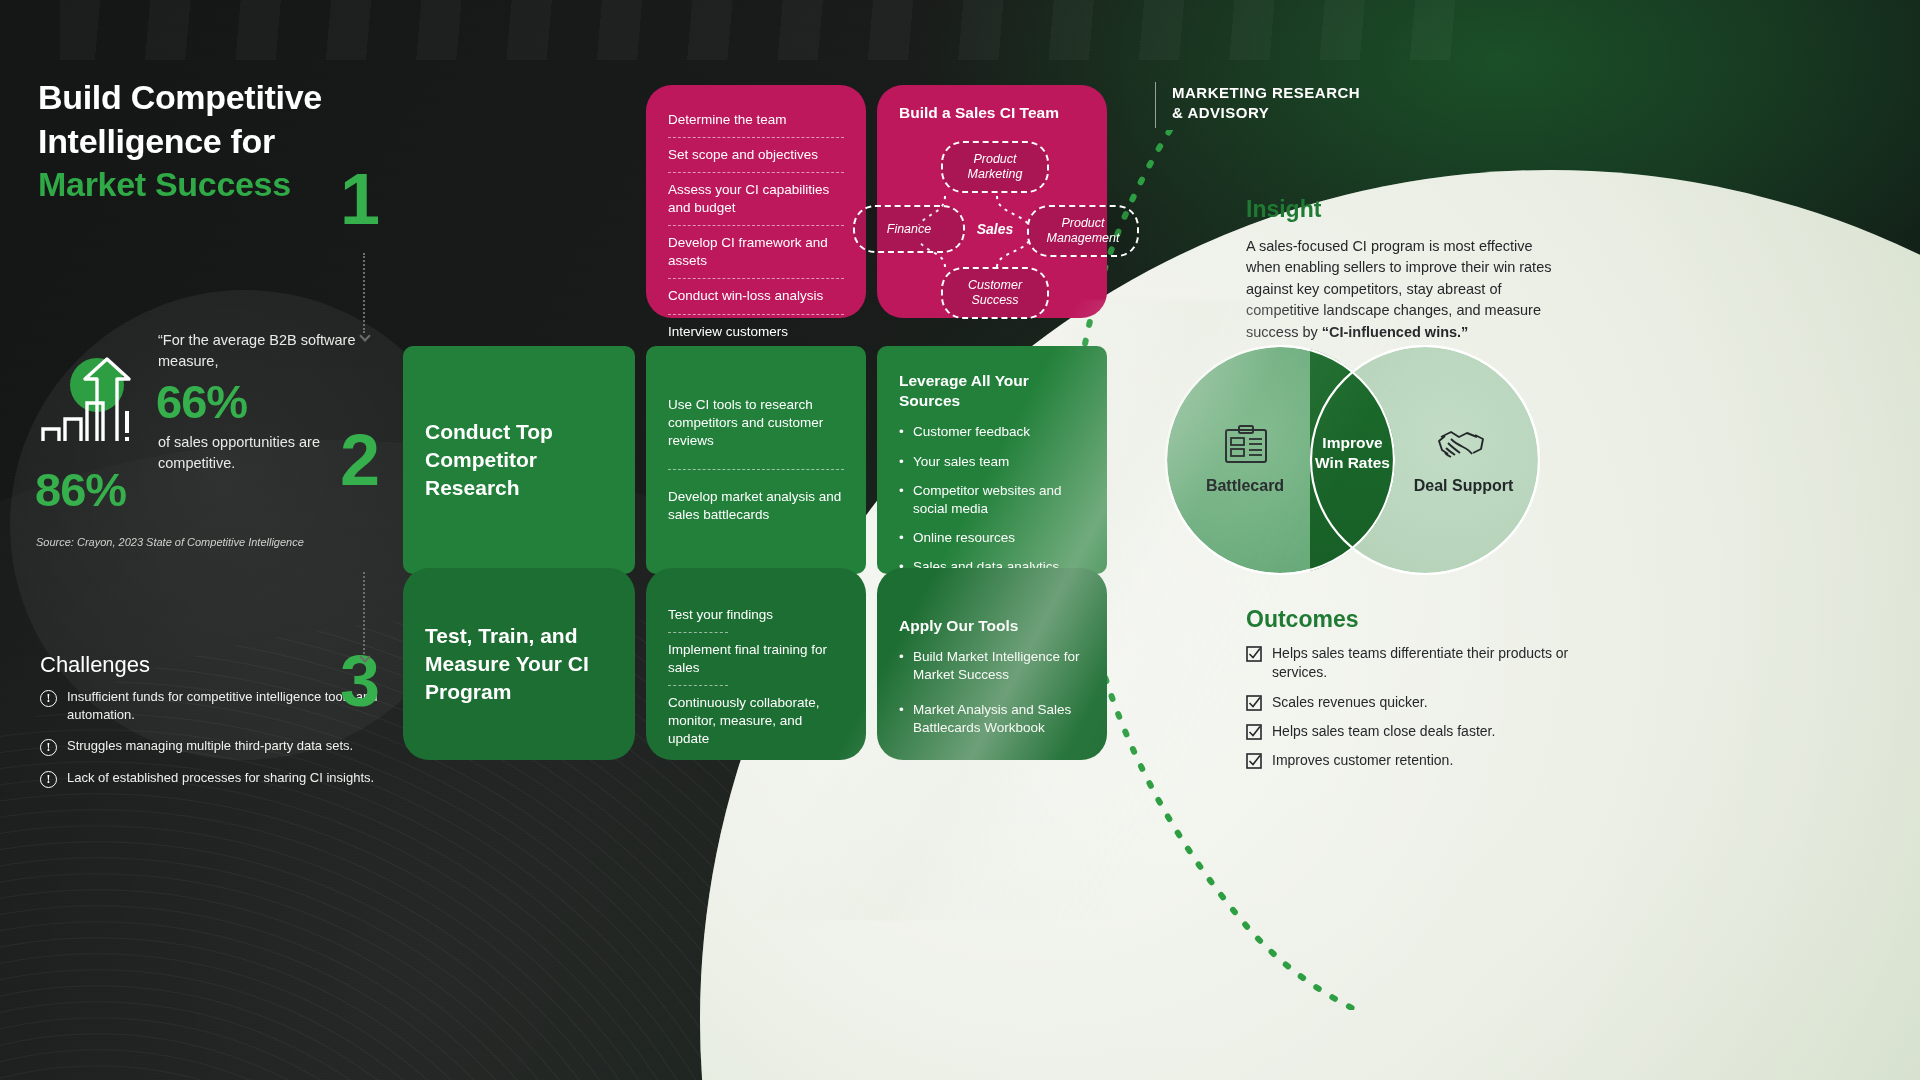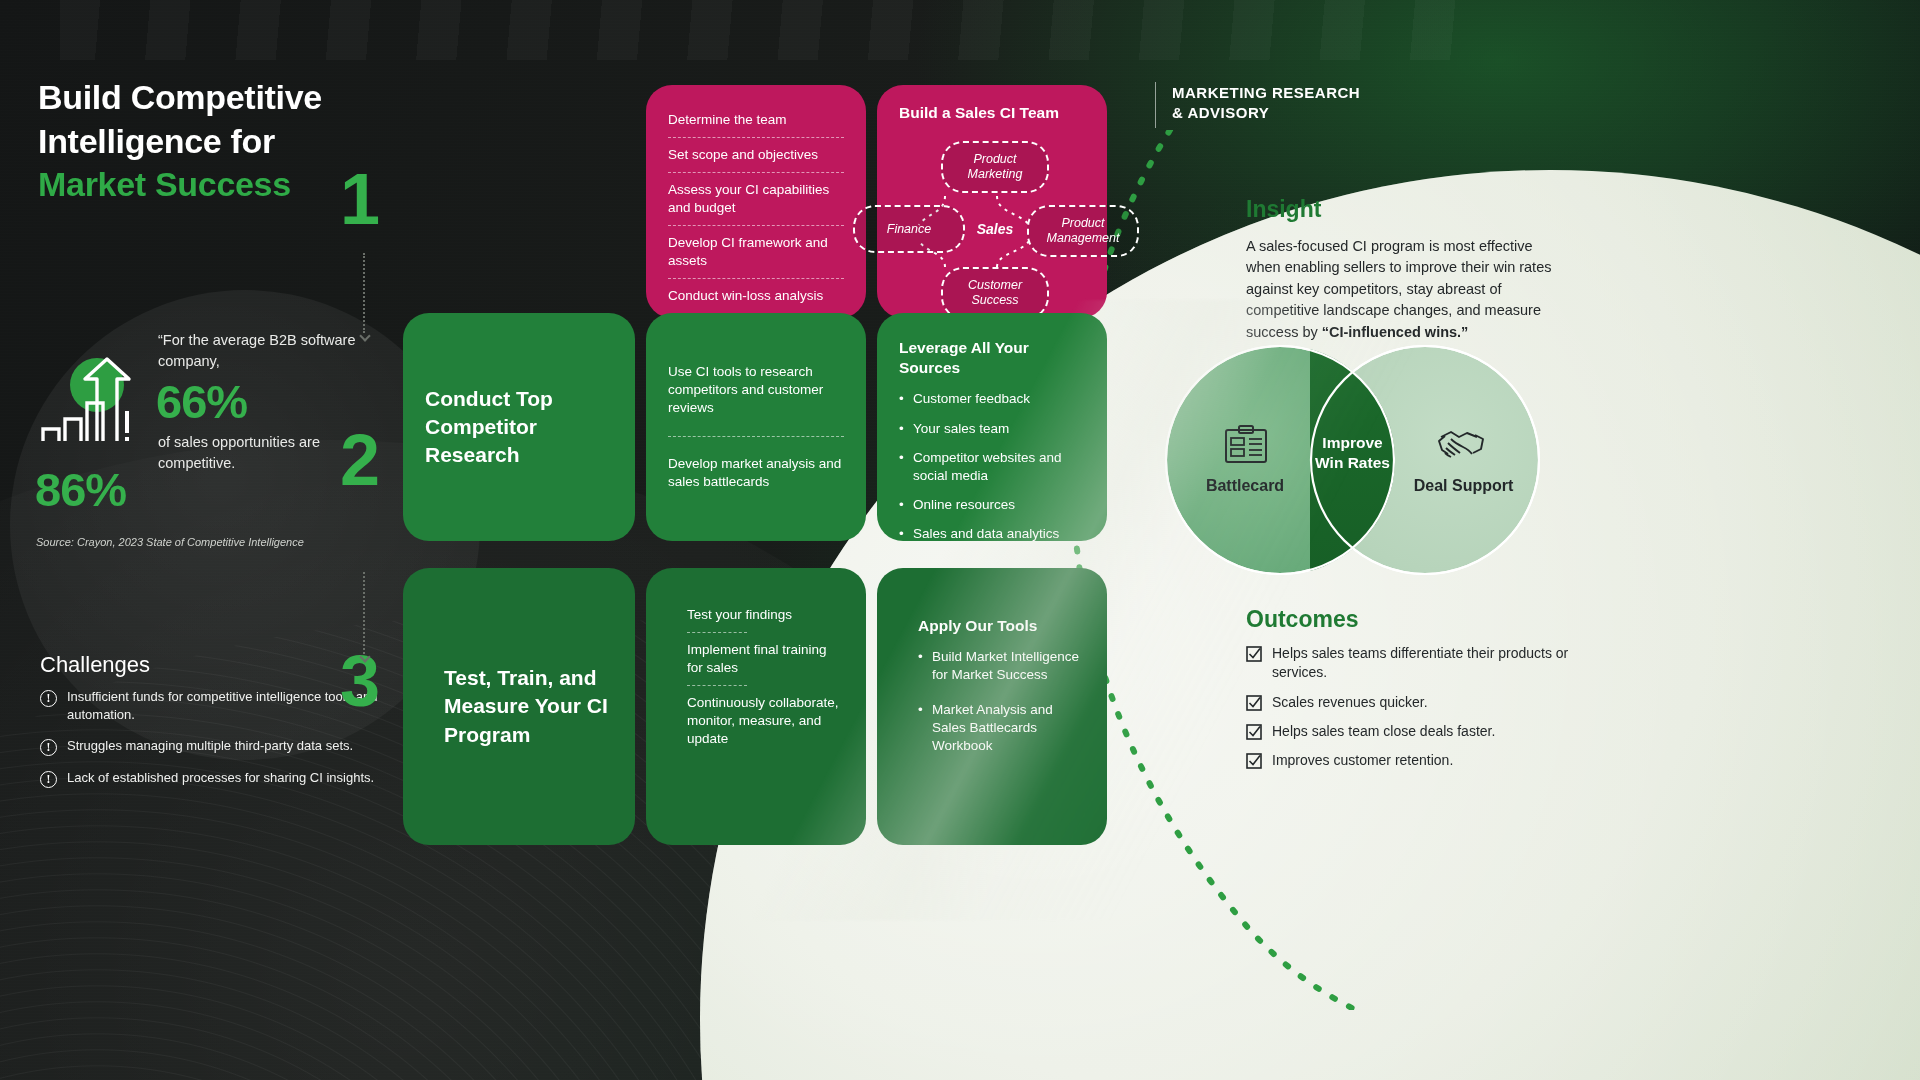--- a/index.html
+++ b/index.html
@@ -112,22 +112,22 @@
 
   .r1{ background:#be185d; }
   .r2{ background:#22803a; }
   .r3{ background:#1d6e33; }
 
   .c1{ left:403px; width:232px; }
   .c2{ left:646px; width:220px; }
   .c3{ left:877px; width:230px; }
 
   .row1{ top:85px; height:233px; }
-  .row2{ top:313px; height:228px; }
-  .row3{ top:568px; height:277px;padding-left:19px; }
+  .row2{ top:346px; height:228px;border-radius:10px; }
+  .row3{ top:568px; height:192px; }
 
   .pad{ padding:22px 22px; height:100%; display:flex; flex-direction:column; justify-content:center; }
   .pad-top{ padding:18px 22px; height:100%; display:flex; flex-direction:column; justify-content:flex-start; }
 
   .dlist{ font-size:13.5px; color:#fff; line-height:1.34; }
   .dlist .it{ padding:8px 0; }
   .dlist .sep{ border-top:1.5px dashed rgba(255,255,255,.55); }
 
   .hdr{ font-size:15.5px; font-weight:bold; color:#fff; line-height:1.3; margin-bottom:12px; }
   .bul{ font-size:13.5px; color:#fff; line-height:1.35; display:flex; gap:8px; margin-bottom:11px; }
@@ -212,21 +212,21 @@
     <circle cx="62" cy="30" r="27" fill="#2e9e42"></circle>
     <path d="M8 86 L8 74 L24 74 L24 86" fill="none" stroke="#fff" stroke-width="3.4"></path>
     <path d="M30 86 L30 64 L46 64 L46 86" fill="none" stroke="#fff" stroke-width="3.4"></path>
     <path d="M52 86 L52 48 L68 48 L68 86" fill="none" stroke="#fff" stroke-width="3.4"></path>
     <path d="M62 86 L62 24 L50 24 L72 4 L94 24 L82 24 L82 86" fill="none" stroke="#fff" stroke-width="3.4" stroke-linejoin="round"></path>
     <rect x="90" y="56" width="4" height="22" fill="#fff"></rect>
     <rect x="90" y="82" width="4" height="4" fill="#fff"></rect>
   </svg>
 
   <div class="stat-block">
-    <div class="quote-top">“For the average B2B software company,</div>
+    <div class="quote-top">“For the average B2B software measure,</div>
     <div class="big-pct">66%</div>
     <div class="quote-sub">of sales opportunities are competitive.</div>
   </div>
 
   <div class="pct86">86%</div>
   <div class="source">Source: Crayon, 2023 State of Competitive Intelligence</div>
 
   <div class="challenges-h">Challenges</div>
   <div class="challenges">
     <div class="ch-row">

